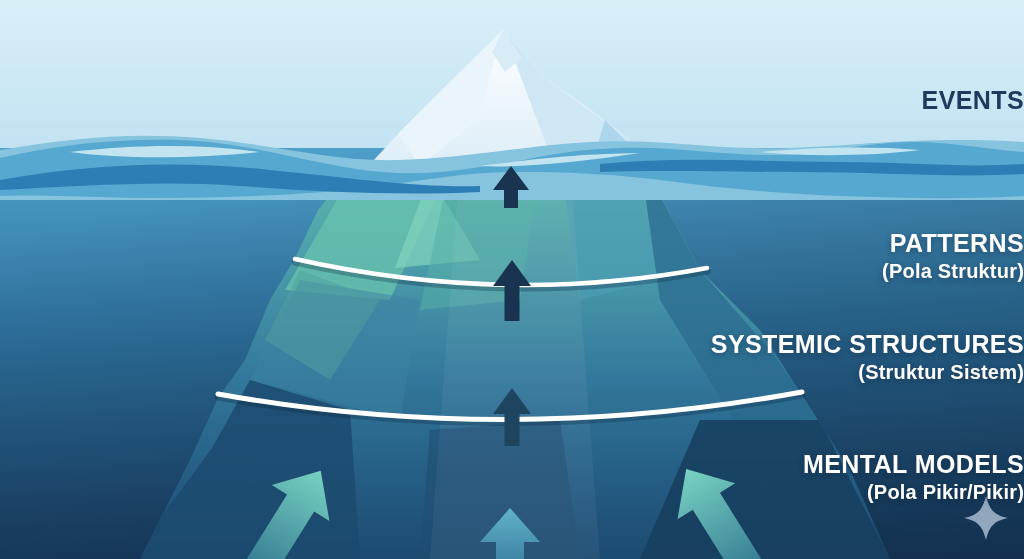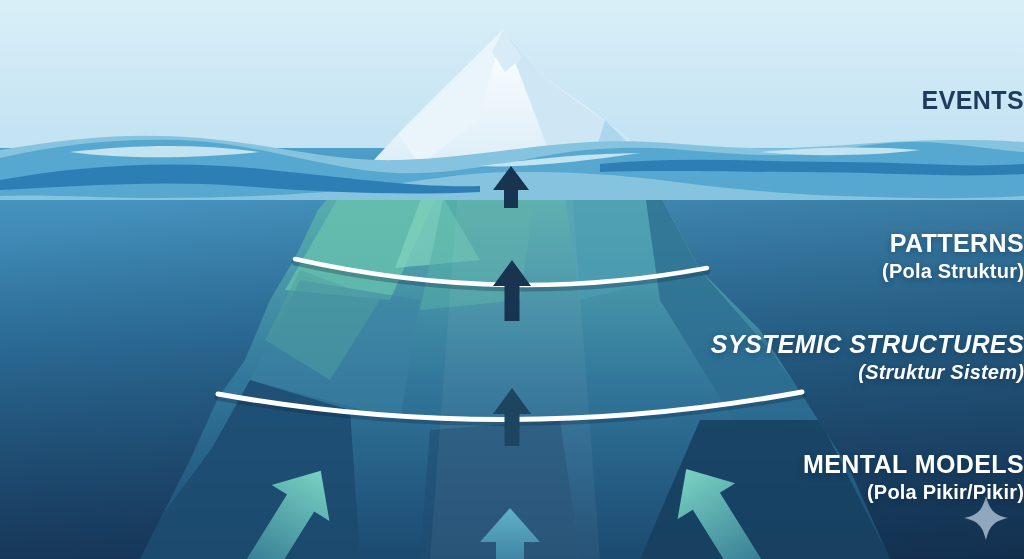--- a/index.html
+++ b/index.html
@@ -21,21 +21,21 @@
   .layer-label .sub{
     font-size:20px;font-weight:700;letter-spacing:.2px;line-height:26px;
   }
   .label-dark{color:#1e3a5c;}
   .label-light{
     color:#ffffff;
     text-shadow:0 2px 6px rgba(8,30,50,.40);
   }
   .pos-events{top:85px;}
   .pos-patterns{top:216px;margin-top:12px;}
-  .pos-systemic{top:329px;font-style:italic;}
+  .pos-systemic{top:329px;}
   .pos-mental{top:449px;}
 </style>
 </head>
 <body>
 
 <div class="stage">
 
   <svg viewBox="0 0 1024 559" width="1024" height="559" aria-hidden="true">
     <defs>
       <linearGradient id="skyGrad" x1="0" y1="0" x2="0" y2="1">

